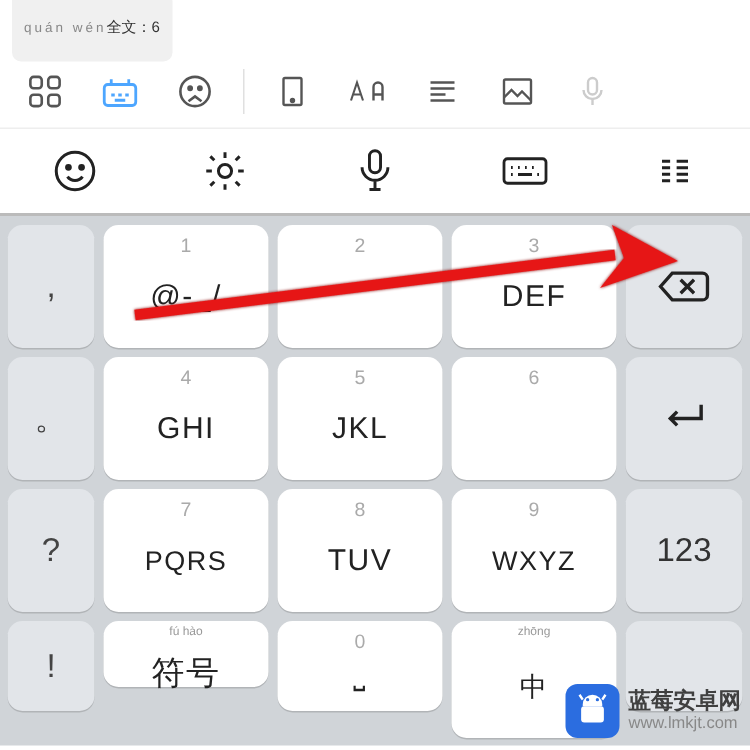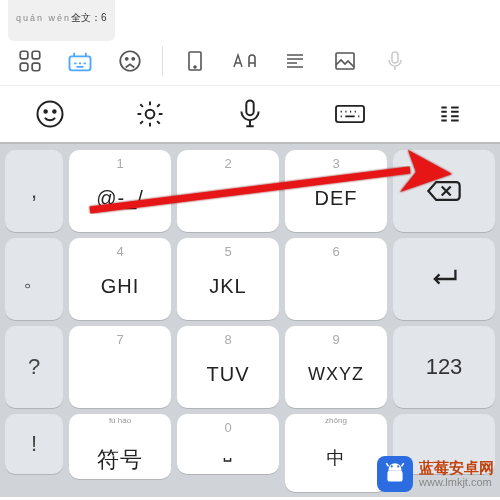--- a/index.html
+++ b/index.html
@@ -17,28 +17,28 @@
 .kbd{background:#d0d4d8;padding:6px 5px 5px 5px;display:flex;flex-direction:column;gap:6px}
 .row{display:flex;gap:6px}
 .key{background:#fff;border-radius:10px;display:flex;flex-direction:column;align-items:center;justify-content:center;box-shadow:0 1px 0 rgba(0,0,0,.15);position:relative}
 .key.side{background:#e2e5e9}
 .key .num{font-size:13px;color:#aaa;position:absolute;top:6px}
 .key .main{font-size:20px;color:#222;margin-top:14px;letter-spacing:1px}
 .key .punct{font-size:22px;color:#444}
 .key.small{font-size:16px;color:#333}
 .col-side{width:58px}
 .col-main{flex:1}
-.col-right{width:102px}
+.col-right{width:78px}
 .h1{height:82px}
 .key .pinyin-top{font-size:8px;color:#999;position:absolute;top:2px}
 .arrow-annot{position:absolute;pointer-events:none;z-index:50}
 .watermark{position:absolute;right:6px;bottom:8px;display:flex;align-items:center;gap:6px;z-index:60}
 .watermark .logo{width:36px;height:36px;background:#2b6de0;border-radius:8px;position:relative;display:flex;align-items:center;justify-content:center}
 .watermark .txt{display:flex;flex-direction:column;line-height:1.1}
-.watermark .txt .cn{font-size:15px;color:#c2410c;font-weight:600}
+.watermark .txt .cn{font-size:15px;color:#404040;font-weight:600}
 .watermark .txt .url{font-size:11px;color:#888}
 svg{display:block}
 </style>
 </head>
 <body>
 
 <div class="candidate-bar">
   <div class="candidate-box">
     <span class="pinyin">quán wén</span>
     <span class="text">全文：6</span>
@@ -178,38 +178,39 @@
           <path d="M24 4v8H6M10 8l-4 4 4 4"></path>
         </svg>
     </div>
   </div>
   <div class="row">
     <div class="key side col-side h1">
         <span class="punct">?</span>
       </div>
     <div class="key col-main h1">
         <span class="num">7</span>
+        <span class="main" style="font-size:18px">PQRS</span>
       </div>
     <div class="key col-main h1">
         <span class="num">8</span>
         <span class="main">TUV</span>
       </div>
     <div class="key col-main h1">
         <span class="num">9</span>
         <span class="main" style="font-size:18px">WXYZ</span>
       </div>
     <div class="key side col-right h1 small">
         <span style="font-size:22px">123</span>
       </div>
   </div>
   <div class="row">
     <div class="key side col-side" style="height:60px">
         <span class="punct">!</span>
       </div>
-    <div class="key col-main" style="height:65px">
+    <div class="key col-main" style="height:44px">
       <span class="pinyin-top">fú hào</span>
       <span class="main" style="margin-top:26px;font-size:22px">符号</span>
     </div>
     <div class="key col-main" style="height:60px">
       <span class="num">0</span>
       <span class="main" style="margin-top:12px">⎵</span>
     </div>
     <div class="key col-main" style="height:78px">
       <span class="pinyin-top">zhōng</span>
       <span class="main" style="margin-top:10px;font-size:18px">中</span>

